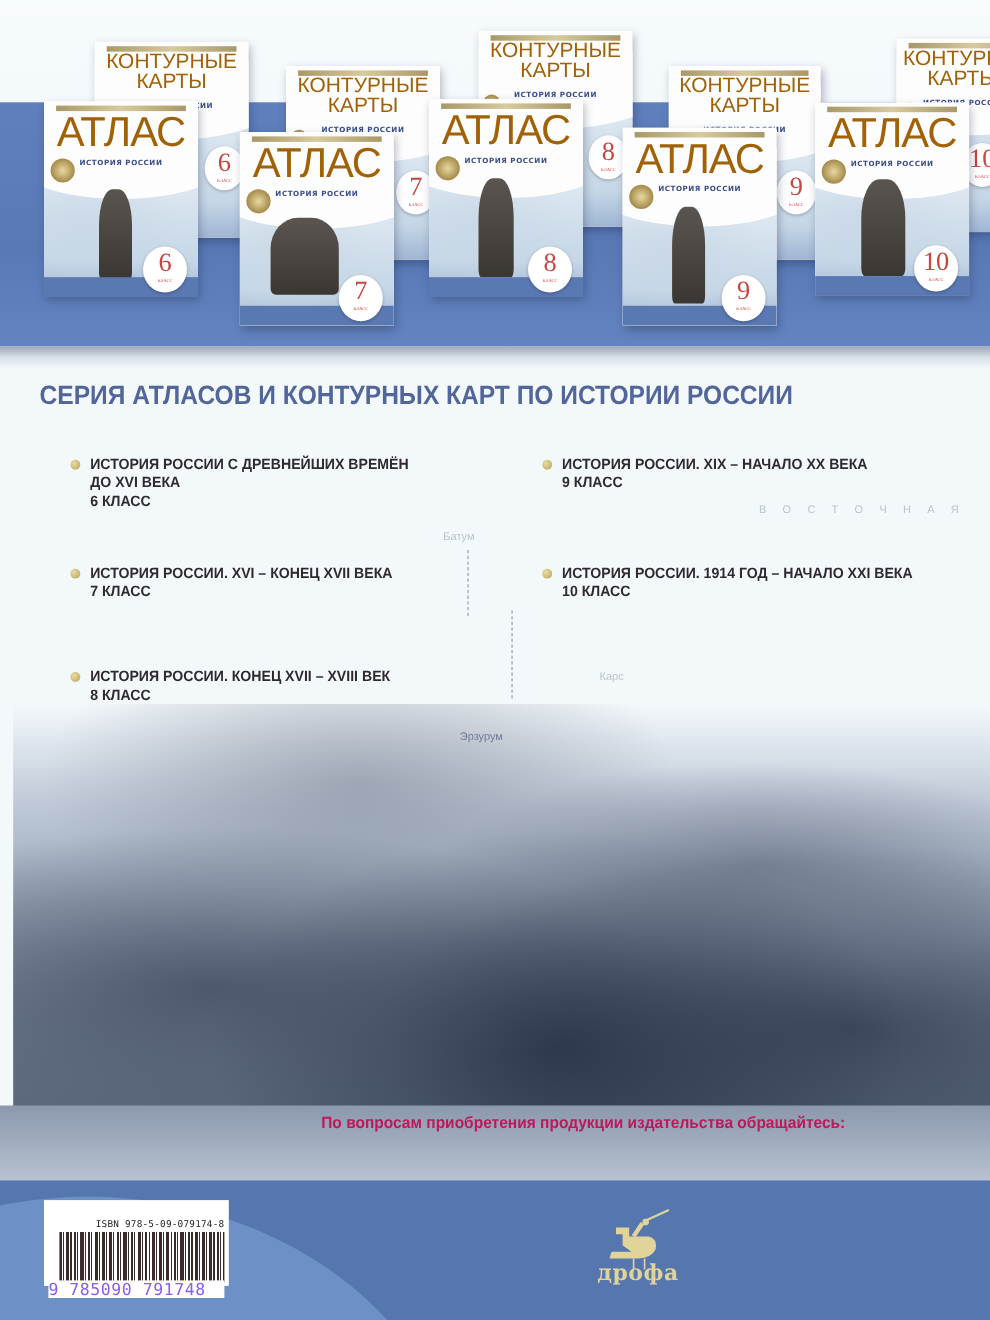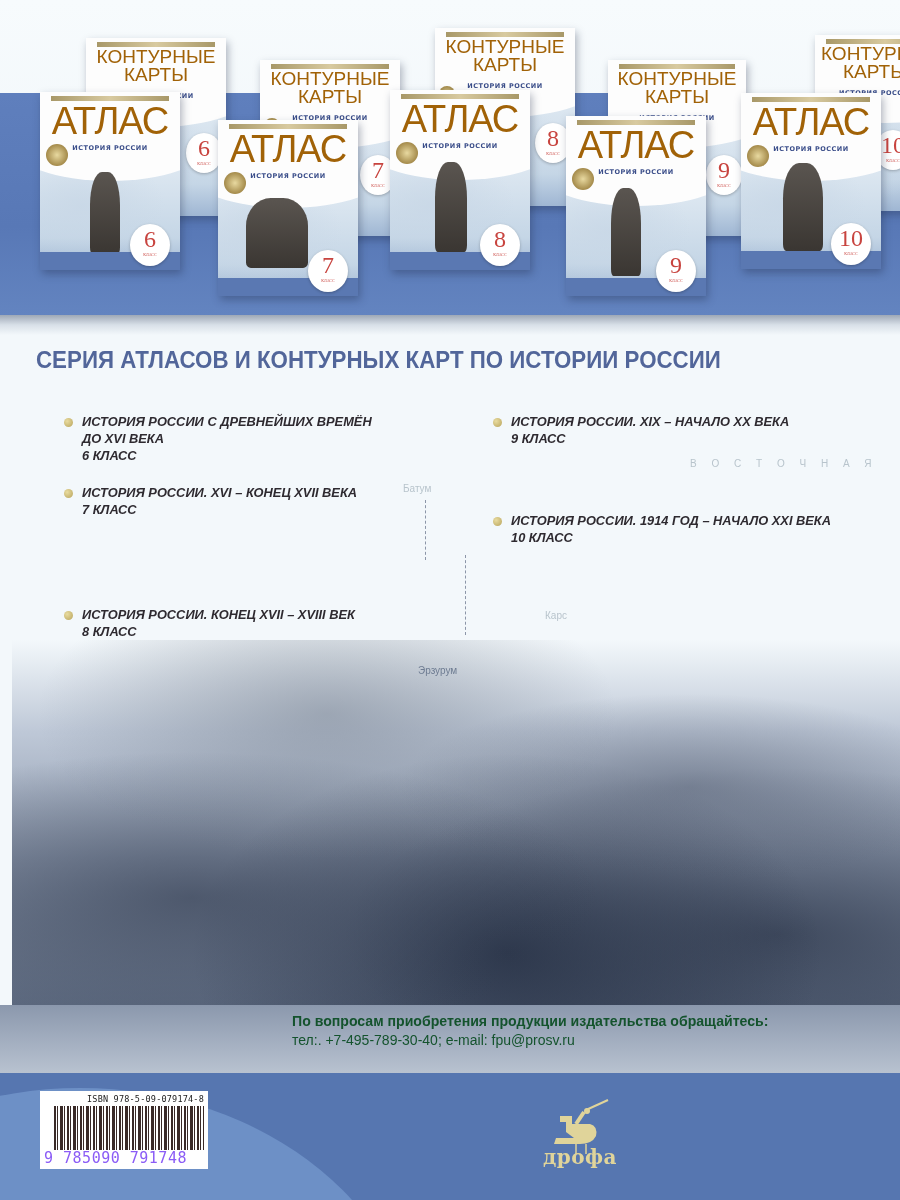--- a/index.html
+++ b/index.html
@@ -86,21 +86,21 @@
   }
   .map-bg {
     position: absolute; left: 0; top: 340px; width: 900px; height: 330px;
     pointer-events: none;
   }
   .map-label { position: absolute; color: #b8c4cc; font-size: 10px; font-family: "Liberation Sans", sans-serif; }
   .border-line {
     position: absolute; border-left: 1.5px dashed #8c96a8; 
   }
   .bullet-item {
-    position: absolute; display: flex; align-items: flex-start; font-style: italic;
+    position: absolute; display: flex; align-items: flex-start;
   }
   .bullet-dot {
     width: 9px; height: 9px; border-radius: 50%;
     background: radial-gradient(circle at 35% 35%, #e9dca0, #b7a35a);
     margin-top: 5px; margin-right: 9px; flex-shrink: 0;
   }
   .bullet-text {
     font-family: "Liberation Sans", sans-serif; font-weight: bold;
     font-size: 13.5px; line-height: 17px; color: #2e2a30;
     white-space: nowrap;
@@ -115,39 +115,39 @@
       radial-gradient(ellipse at 55% 85%, rgba(30,40,60,0.75) 0%, transparent 45%),
       radial-gradient(ellipse at 85% 80%, rgba(40,50,70,0.7) 0%, transparent 40%),
       linear-gradient(180deg, rgba(243,248,251,1) 0%, rgba(190,200,215,1) 25%, rgba(140,152,172,1) 60%, rgba(95,108,130,1) 100%);
   }
   .battle-label {
     position: absolute; color: #6e7c92; font-size: 10px;
     font-family: "Liberation Sans", sans-serif;
   }
   .contact {
     position: absolute; left: 292px; top: 1012px; width: 608px;
-    font-family: "Liberation Sans", sans-serif; color: #14532d;
+    font-family: "Liberation Sans", sans-serif; color: #be185d;
   }
   .contact-bg {
     position: absolute; left: 0; top: 1005px; width: 900px; height: 68px;
     background: linear-gradient(180deg, #8b98ad 0%, #b8c2d0 100%);
   }
   .contact .line1 { font-size: 15px; font-weight: bold; white-space: nowrap; transform: scaleX(0.94); transform-origin: left; }
   .contact .line2 { font-size: 14px; margin-top: 3px; white-space: nowrap; }
   .bottom-band {
     position: absolute; left: 0; top: 1073px; width: 900px; height: 127px;
     background: #5676b0; overflow: hidden;
   }
   .bottom-band .arc {
     position: absolute; left: -260px; top: 15px; width: 680px; height: 560px;
     border-radius: 50%; background: #6d90c6;
   }
   .barcode {
     position: absolute; left: 40px; top: 1091px; width: 168px; height: 78px;
-    background: #fff; padding: 3px 4px;
+    background: #fff; padding: 17px 4px;
   }
   .barcode .isbn {
     font-family: "DejaVu Sans Mono", monospace; font-size: 8.5px; color: #222;
     text-align: right; letter-spacing: 0.2px; line-height: 10px;
   }
   .barcode .bars {
     height: 46px; margin-top: 2px; margin-left: 10px;
     background: repeating-linear-gradient(90deg,
       #3a2a28 0px, #3a2a28 2px, #fff 2px, #fff 3px,
       #3a2a28 3px, #3a2a28 4px, #fff 4px, #fff 6px,
@@ -321,21 +321,21 @@
 <div class="series-title">СЕРИЯ АТЛАСОВ И КОНТУРНЫХ КАРТ ПО ИСТОРИИ РОССИИ</div>
 
 <div class="bullet-item" style="left:64px; top:413px;">
   <span class="bullet-dot"></span>
   <div class="bullet-text">
     <div>ИСТОРИЯ РОССИИ С ДРЕВНЕЙШИХ ВРЕМЁН</div>
     <div>ДО XVI ВЕКА</div>
     <div>6 КЛАСС</div>
   </div>
 </div>
-<div class="bullet-item" style="left:64px; top:484px;">
+<div class="bullet-item" style="left:64px; top:512px;">
   <span class="bullet-dot"></span>
   <div class="bullet-text">
     <div>ИСТОРИЯ РОССИИ. XVI – КОНЕЦ XVII ВЕКА</div>
     <div>7 КЛАСС</div>
   </div>
 </div>
 <div class="bullet-item" style="left:64px; top:606px;">
   <span class="bullet-dot"></span>
   <div class="bullet-text">
     <div>ИСТОРИЯ РОССИИ. КОНЕЦ XVII – XVIII ВЕК</div>
@@ -357,21 +357,20 @@
   </div>
 </div>
 
 <div class="battle">
   <span class="battle-label" style="left:406px; top:25px;">Эрзурум</span>
 </div>
 
 <div class="contact-bg"></div>
 <div class="contact">
   <div class="line1">По вопросам приобретения продукции издательства обращайтесь:</div>
-  <div class="line2">тел:. +7-495-789-30-40; e-mail: fpu@prosv.ru</div>
 </div>
 
 <div class="bottom-band">
   <div class="arc"></div>
 </div>
 
 <div class="barcode">
   <div class="isbn">ISBN 978-5-09-079174-8</div>
   <div class="bars"></div>
   <div class="digits">9 785090 791748</div>

